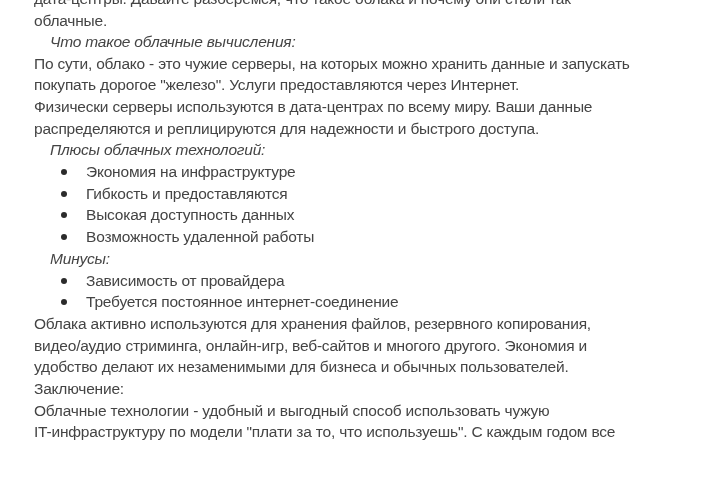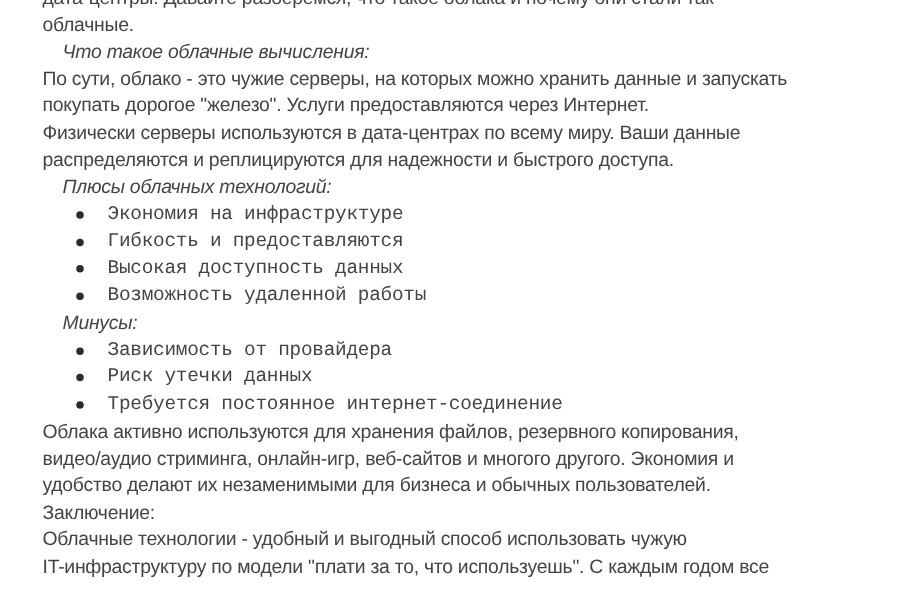--- a/index.html
+++ b/index.html
@@ -25,21 +25,20 @@
     .it { font-style: italic; margin-left: 16px; }
     ul {
       margin: 0;
       padding: 0;
       list-style: none;
     }
     ul li {
       position: relative;
       padding-left: 52px;
       line-height: 21.8px;
-      font-family: Liberation Mono, monospace;
     }
     ul li .bullet {
       position: absolute;
       left: 27px;
       top: 8px;
       width: 6px;
       height: 6px;
       border-radius: 50%;
       background: #2b2b2b;
     }
@@ -69,21 +68,20 @@
   <ul>
     <li><span class="bullet"></span><span>Экономия на инфраструктуре</span></li>
     <li><span class="bullet"></span><span>Гибкость и предоставляются</span></li>
     <li><span class="bullet"></span><span>Высокая доступность данных</span></li>
     <li><span class="bullet"></span><span>Возможность удаленной работы</span></li>
   </ul>
 
   <div class="p it">Минусы:</div>
   <ul>
     <li><span class="bullet"></span><span>Зависимость от провайдера</span></li>
-    <li><span class="bullet"></span><span>Риск утечки данных</span></li>
     <li><span class="bullet"></span><span>Требуется постоянное интернет-соединение</span></li>
   </ul>
 
   <div class="p">
     <div>Облака активно используются для хранения файлов, резервного копирования,</div>
     <div>видео/аудио стриминга, онлайн-игр, веб-сайтов и многого другого. Экономия и</div>
     <div>удобство делают их незаменимыми для бизнеса и обычных пользователей.</div>
   </div>
 
   <div class="p">Заключение:</div>

